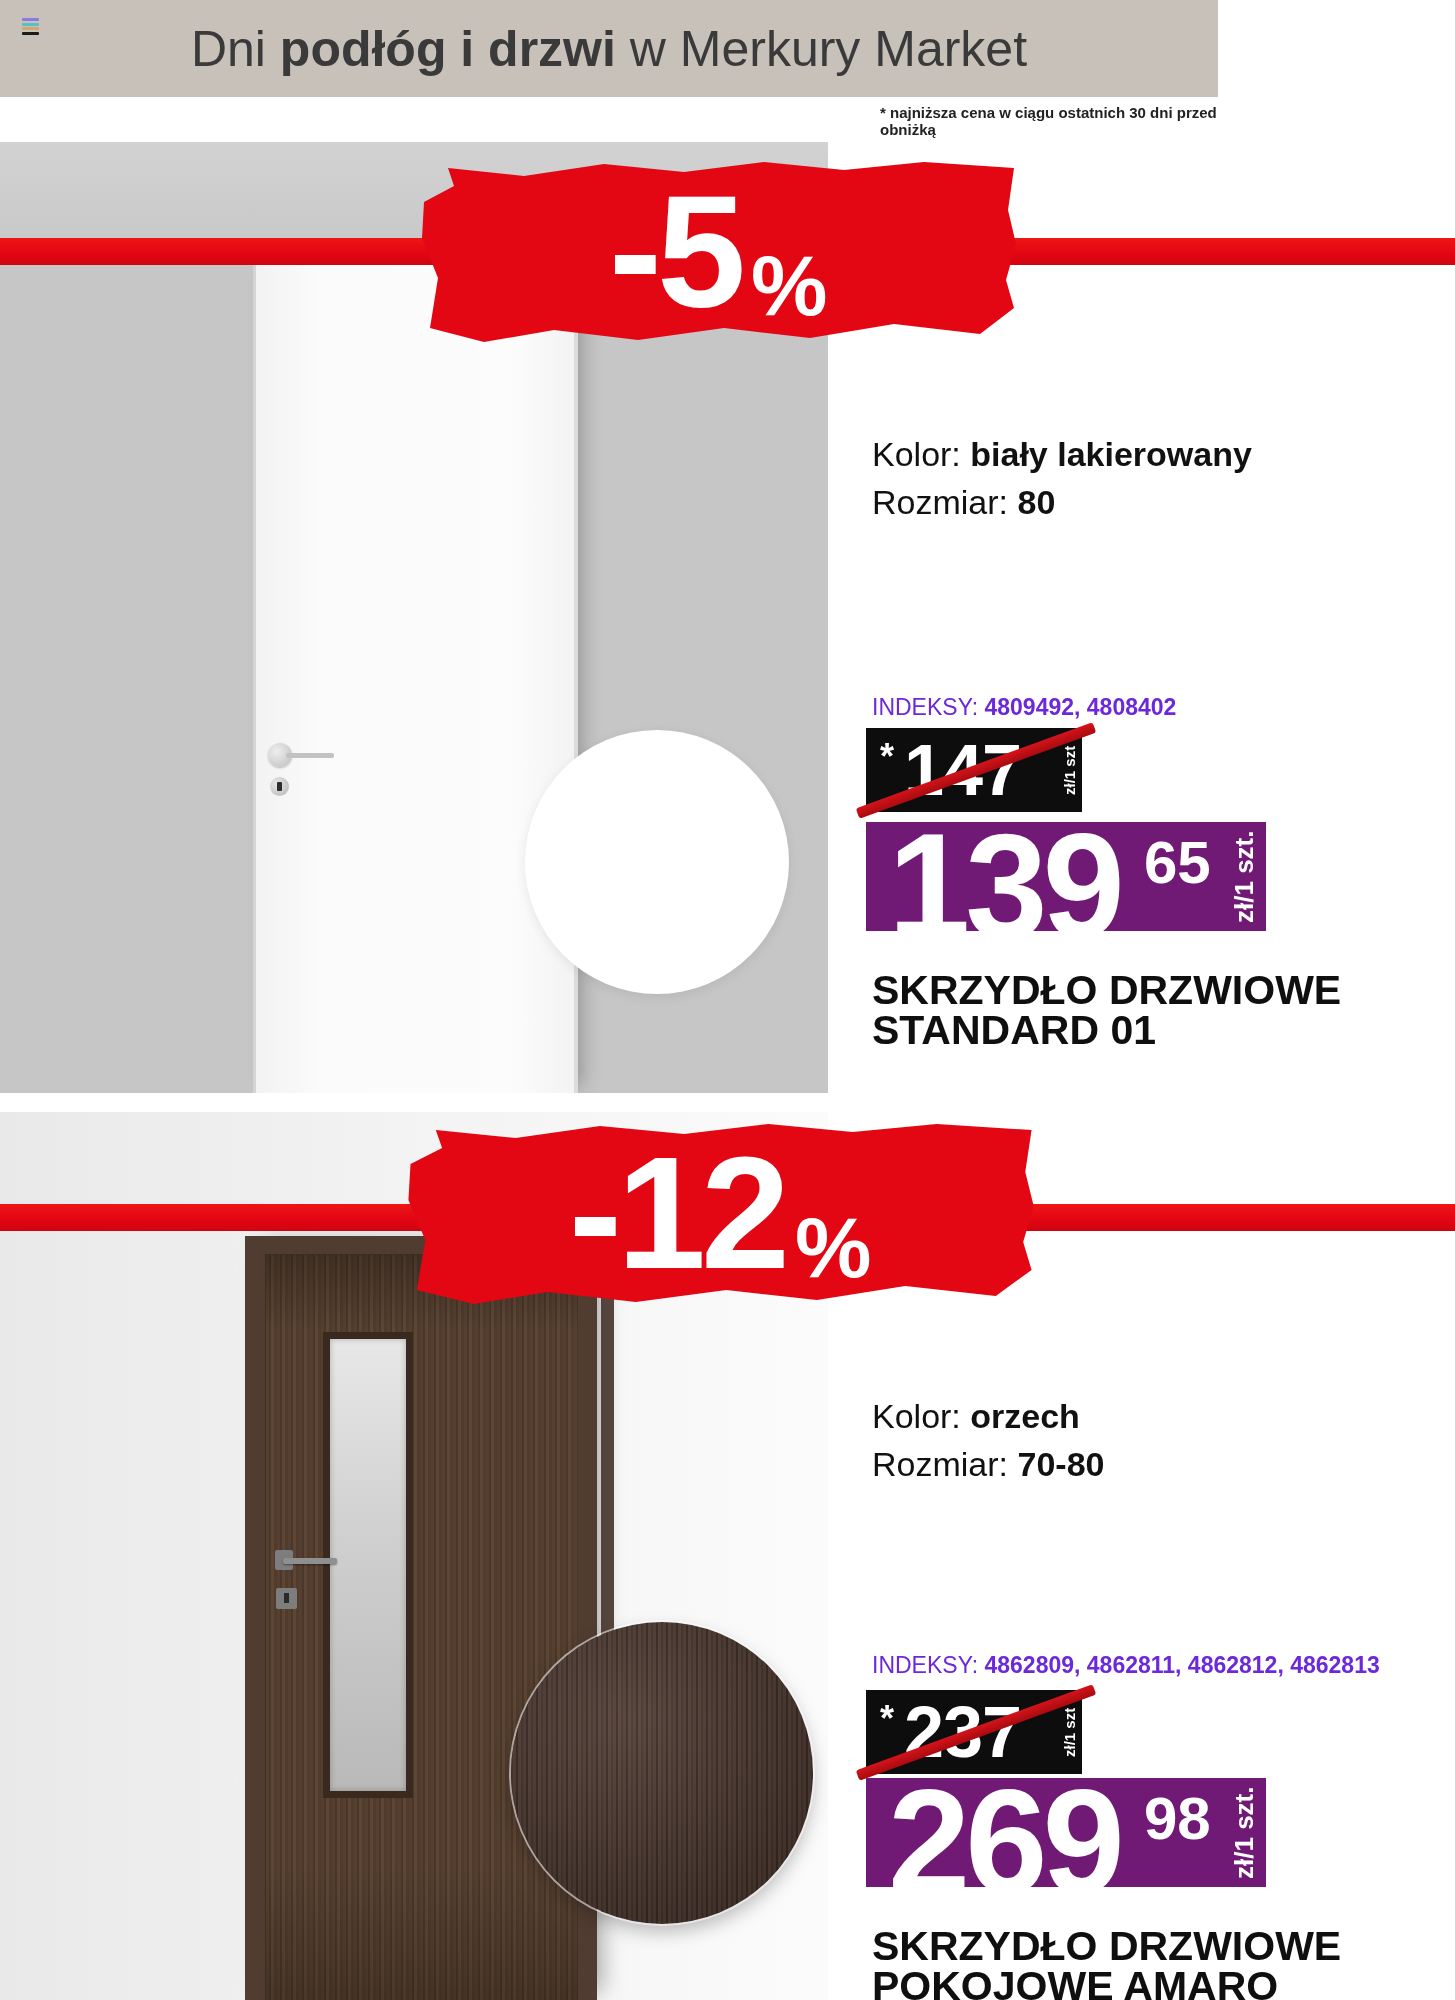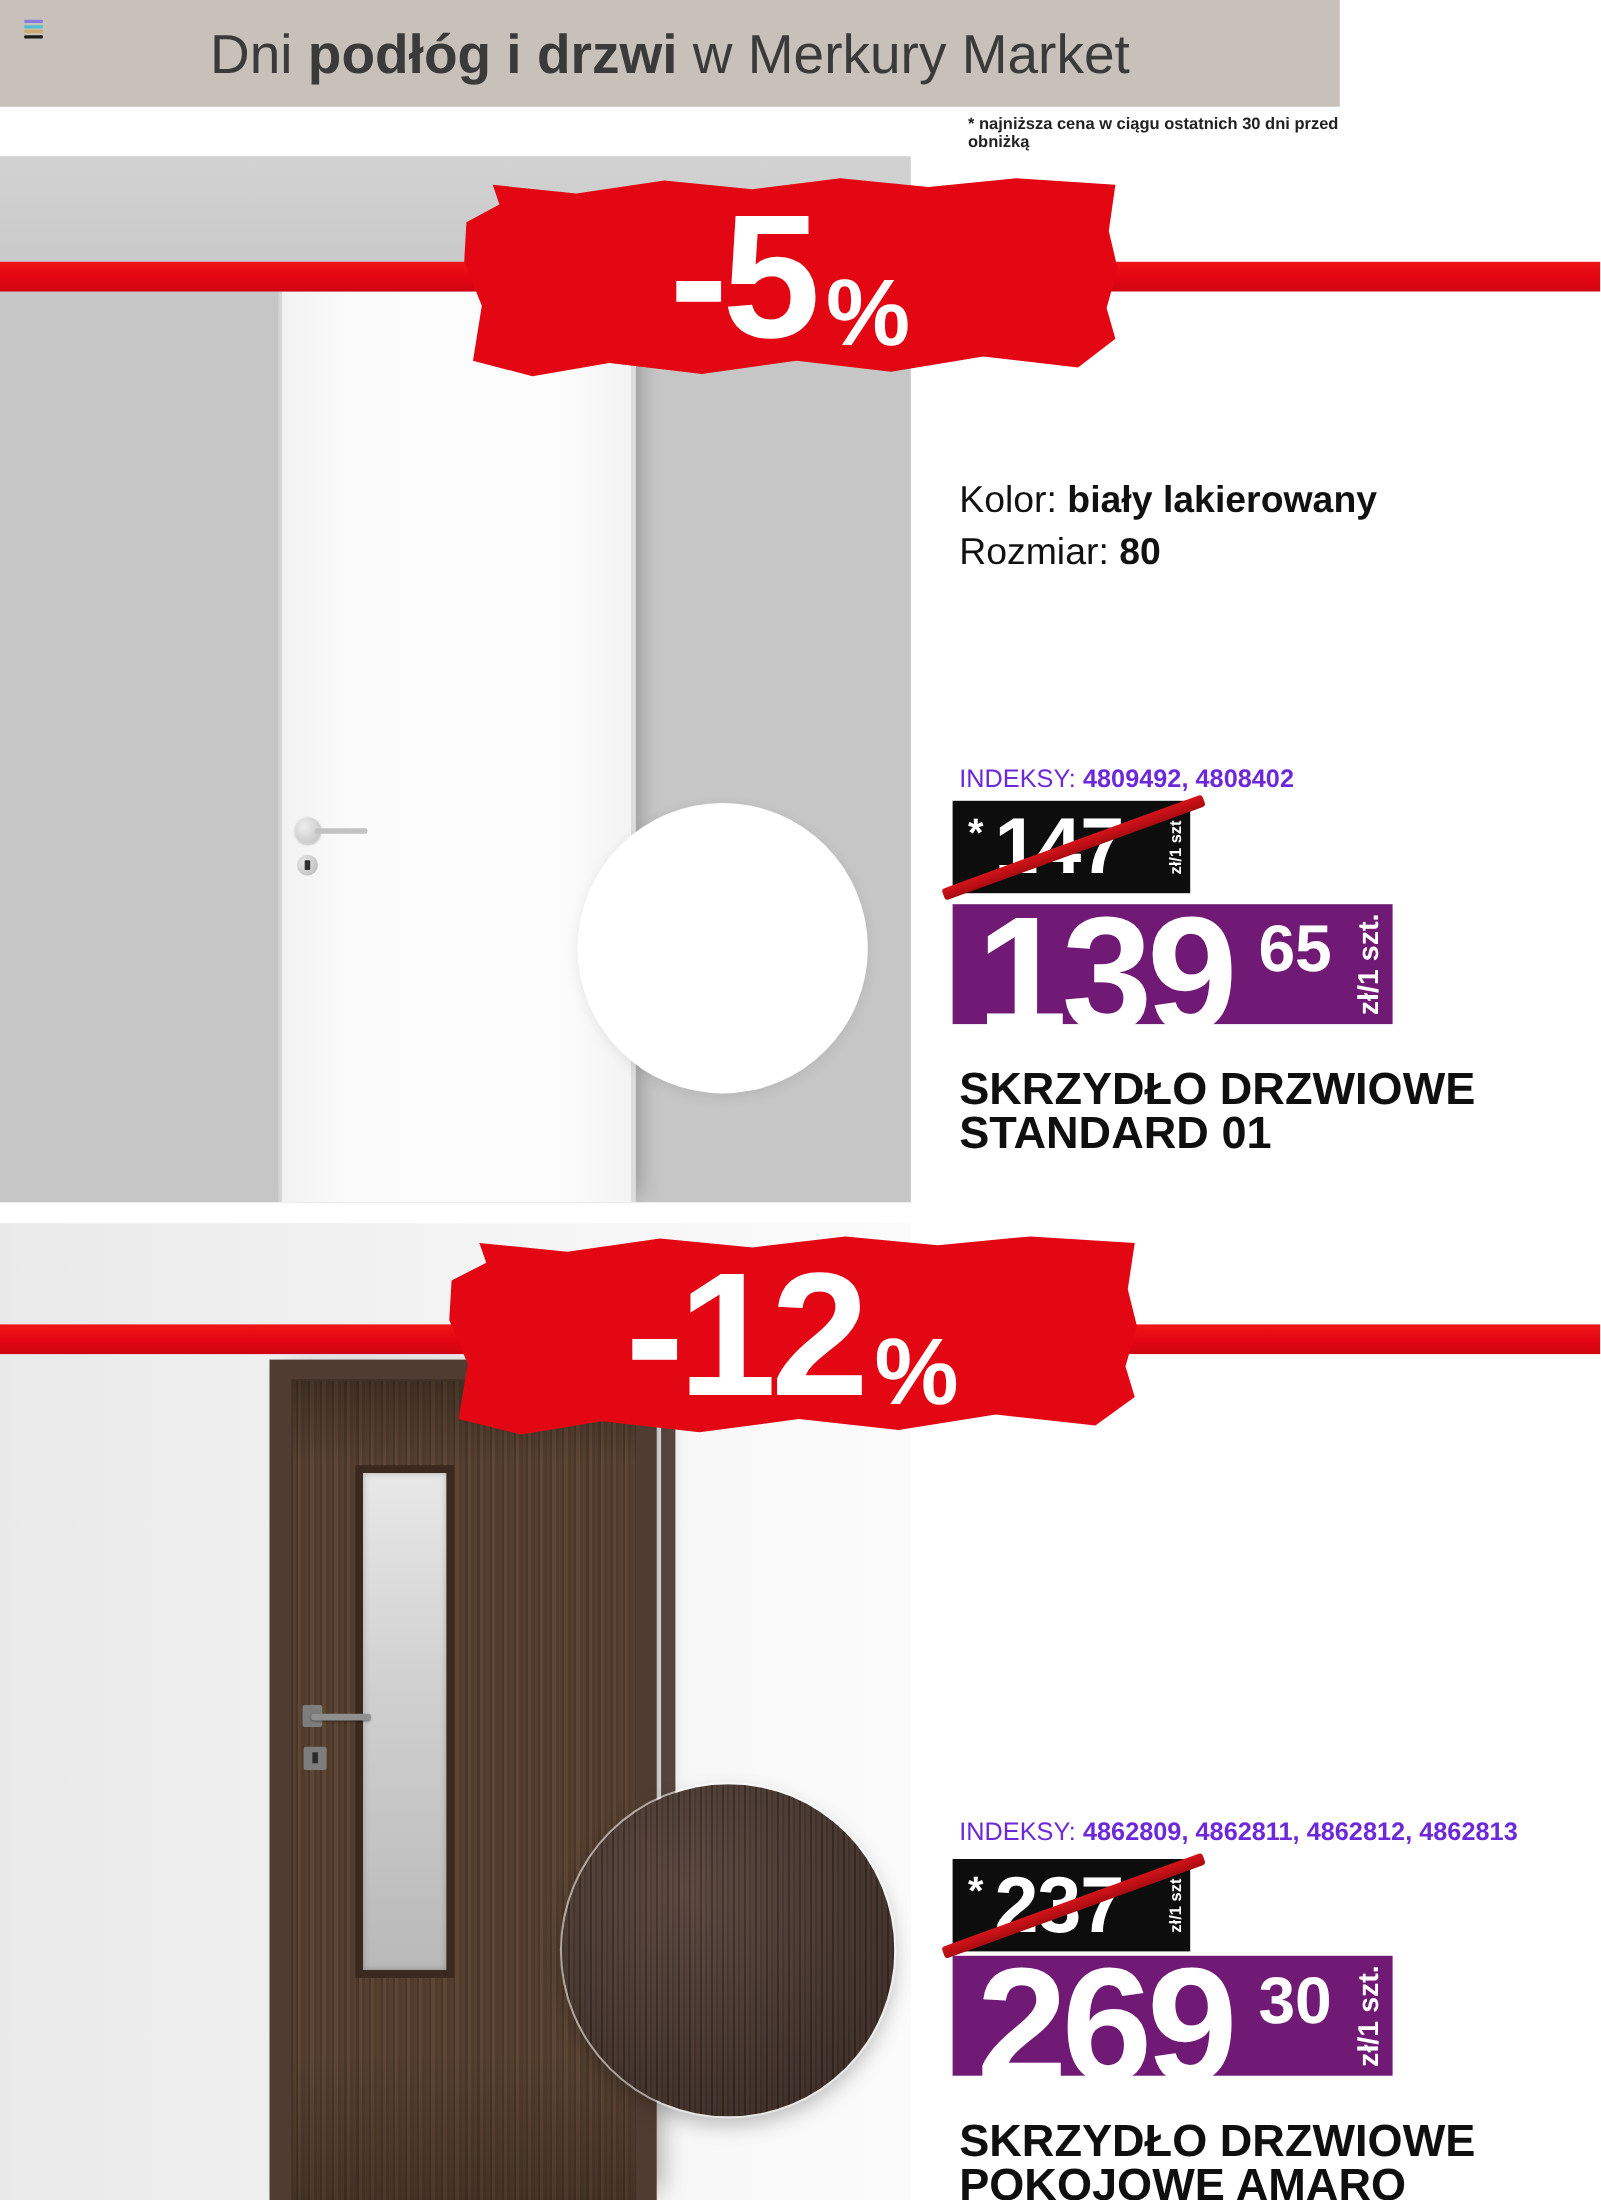--- a/index.html
+++ b/index.html
@@ -194,36 +194,42 @@
   <div class="badge" style="left:400px;top:1114px;width:640px;height:198px">
     <svg viewBox="0 0 608 198" preserveAspectRatio="none">
       <path d="M10,50 L40,34 L34,16 L110,24 L190,12 L270,20 L350,10 L430,18 L510,10 L600,16 L594,58 L602,92 L592,128 L600,156 L566,182 L480,172 L396,186 L310,176 L224,188 L140,178 L70,190 L16,176 L24,126 L8,86 Z" fill="#e30613"></path>
     </svg>
     <div class="badge-text">
       <span class="badge-num">-12</span>
         <span class="badge-pct">%</span>
     </div>
   </div>
 
+  <div class="spec" style="top:1392px">
+    <div><span class="lbl">Kolor:</span>
+         <span class="val">orzech</span></div>
+    <div><span class="lbl">Rozmiar:</span>
+         <span class="val">70-80</span></div>
+  </div>
 
   <div class="indeksy" style="top:1652px">
     <span class="lbl">INDEKSY:</span>
     <span class="val">4862809, 4862811, 4862812, 4862813</span>
   </div>
 
   <div class="price-old" style="top:1690px">
     <span class="star">*</span>
     <span class="old-num">237</span>
     <span class="vert">zł/1 szt</span>
     <span class="strike"></span>
   </div>
 
   <div class="price-new" style="top:1778px">
     <span class="main-num">269</span>
-    <span class="cents">30</span>
+    <span class="cents">98</span>
     <span class="vert">zł/1 szt.</span>
   </div>
 
   <div class="prod-name" style="top:1926px">
     <div>SKRZYDŁO DRZWIOWE</div>
     <div>POKOJOWE AMARO</div>
   </div>
 
 </div>
 

